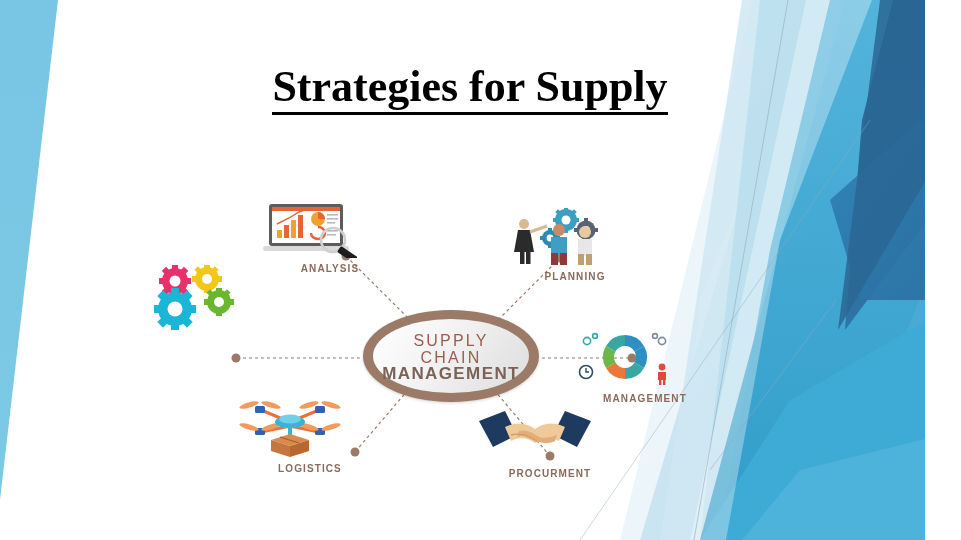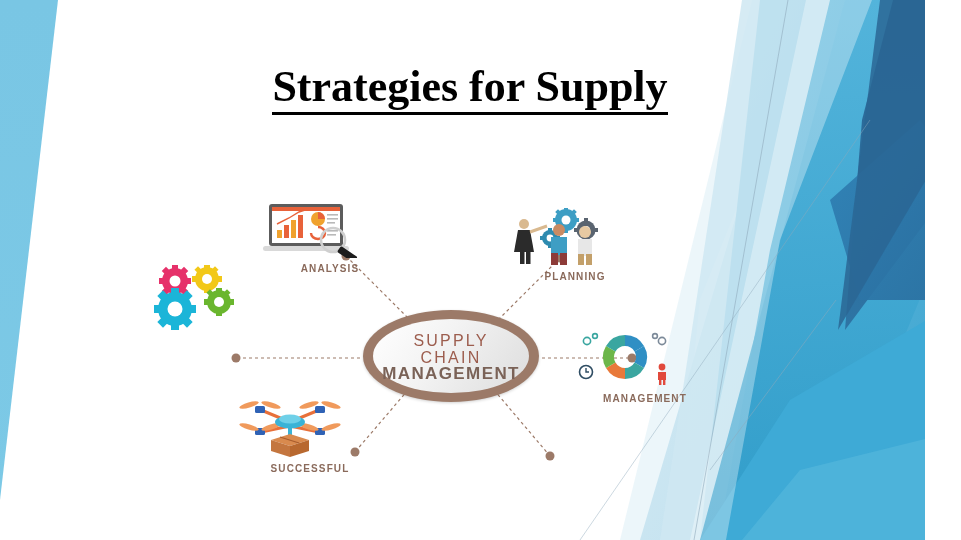--- a/index.html
+++ b/index.html
@@ -293,20 +293,32 @@
           <path d="M16 38 v4 h3" stroke="#2f4d63" stroke-width="1.4" fill="none"></path>
           <circle cx="92" cy="37" r="3.4" fill="#e1493c"></circle>
           <path d="M88 42 h8 v8 h-8 z" fill="#e1493c"></path>
           <rect x="89" y="49" width="2.4" height="6" fill="#e1493c"></rect>
           <rect x="93" y="49" width="2.4" height="6" fill="#e1493c"></rect>
         </svg>
       </div>
       <div class="lbl">MANAGEMENT</div>
     </div>
 
+    <div class="node" id="node-procurment">
+      <div class="art">
+        <svg width="120" height="54" viewBox="0 0 120 54">
+          <path d="M4 16 L30 6 L42 30 L18 42 Z" fill="#1e3a5f"></path>
+          <path d="M116 16 L90 6 L78 30 L102 42 Z" fill="#1e3a5f"></path>
+          <path d="M30 22 C42 16, 52 18, 60 24 C68 18, 78 16, 90 22 L84 36 C74 30, 66 34, 60 38 C54 34, 46 30, 36 36 Z" fill="#f0c999"></path>
+          <path d="M44 26 C52 24, 58 28, 64 32 C70 34, 76 32, 82 30 L80 36 C72 40, 64 38, 58 34 C52 30, 48 30, 42 32 Z" fill="#e0ae78"></path>
+          <path d="M36 30 C46 27, 54 32, 62 36" stroke="#d79a63" stroke-width="1.4" fill="none"></path>
+        </svg>
+      </div>
+      <div class="lbl">PROCURMENT</div>
+    </div>
 
     <div class="node" id="node-logistics">
       <div class="art">
         <svg width="110" height="62" viewBox="0 0 110 62">
           <g stroke="#e8703a" stroke-width="3" fill="none">
             <line x1="55" y1="22" x2="26" y2="10"></line>
               <line x1="55" y1="22" x2="84" y2="10"></line>
             <line x1="55" y1="26" x2="26" y2="32"></line>
               <line x1="55" y1="26" x2="84" y2="32"></line>
           </g>
@@ -328,21 +340,21 @@
           </g>
           <ellipse cx="55" cy="22" rx="15" ry="6.5" fill="#3ab3d6"></ellipse>
           <ellipse cx="55" cy="19" rx="11" ry="4.5" fill="#6fd0e8"></ellipse>
           <rect x="53" y="28" width="4" height="10" fill="#3ab3d6"></rect>
           <path d="M36 40 L55 34 L74 40 L55 46 Z" fill="#d98a4e"></path>
           <path d="M36 40 L55 46 L55 57 L36 51 Z" fill="#c4763f"></path>
           <path d="M74 40 L55 46 L55 57 L74 51 Z" fill="#b8682f"></path>
           <path d="M45 37 L64 43" stroke="#a85c2c" stroke-width="1.2" fill="none"></path>
         </svg>
       </div>
-      <div class="lbl">SUCCESSFUL</div>
+      <div class="lbl">LOGISTICS</div>
     </div>
 
     <div class="node" id="node-operation">
       <div class="art">
         <svg width="112" height="66" viewBox="0 0 112 66">
           <g fill="#e6316a">
             <circle cx="40" cy="16" r="13"></circle>
             <rect x="37" y="0" width="6" height="7"></rect>
               <rect x="37" y="25" width="6" height="7"></rect>
             <rect x="24" y="13" width="7" height="6"></rect>

